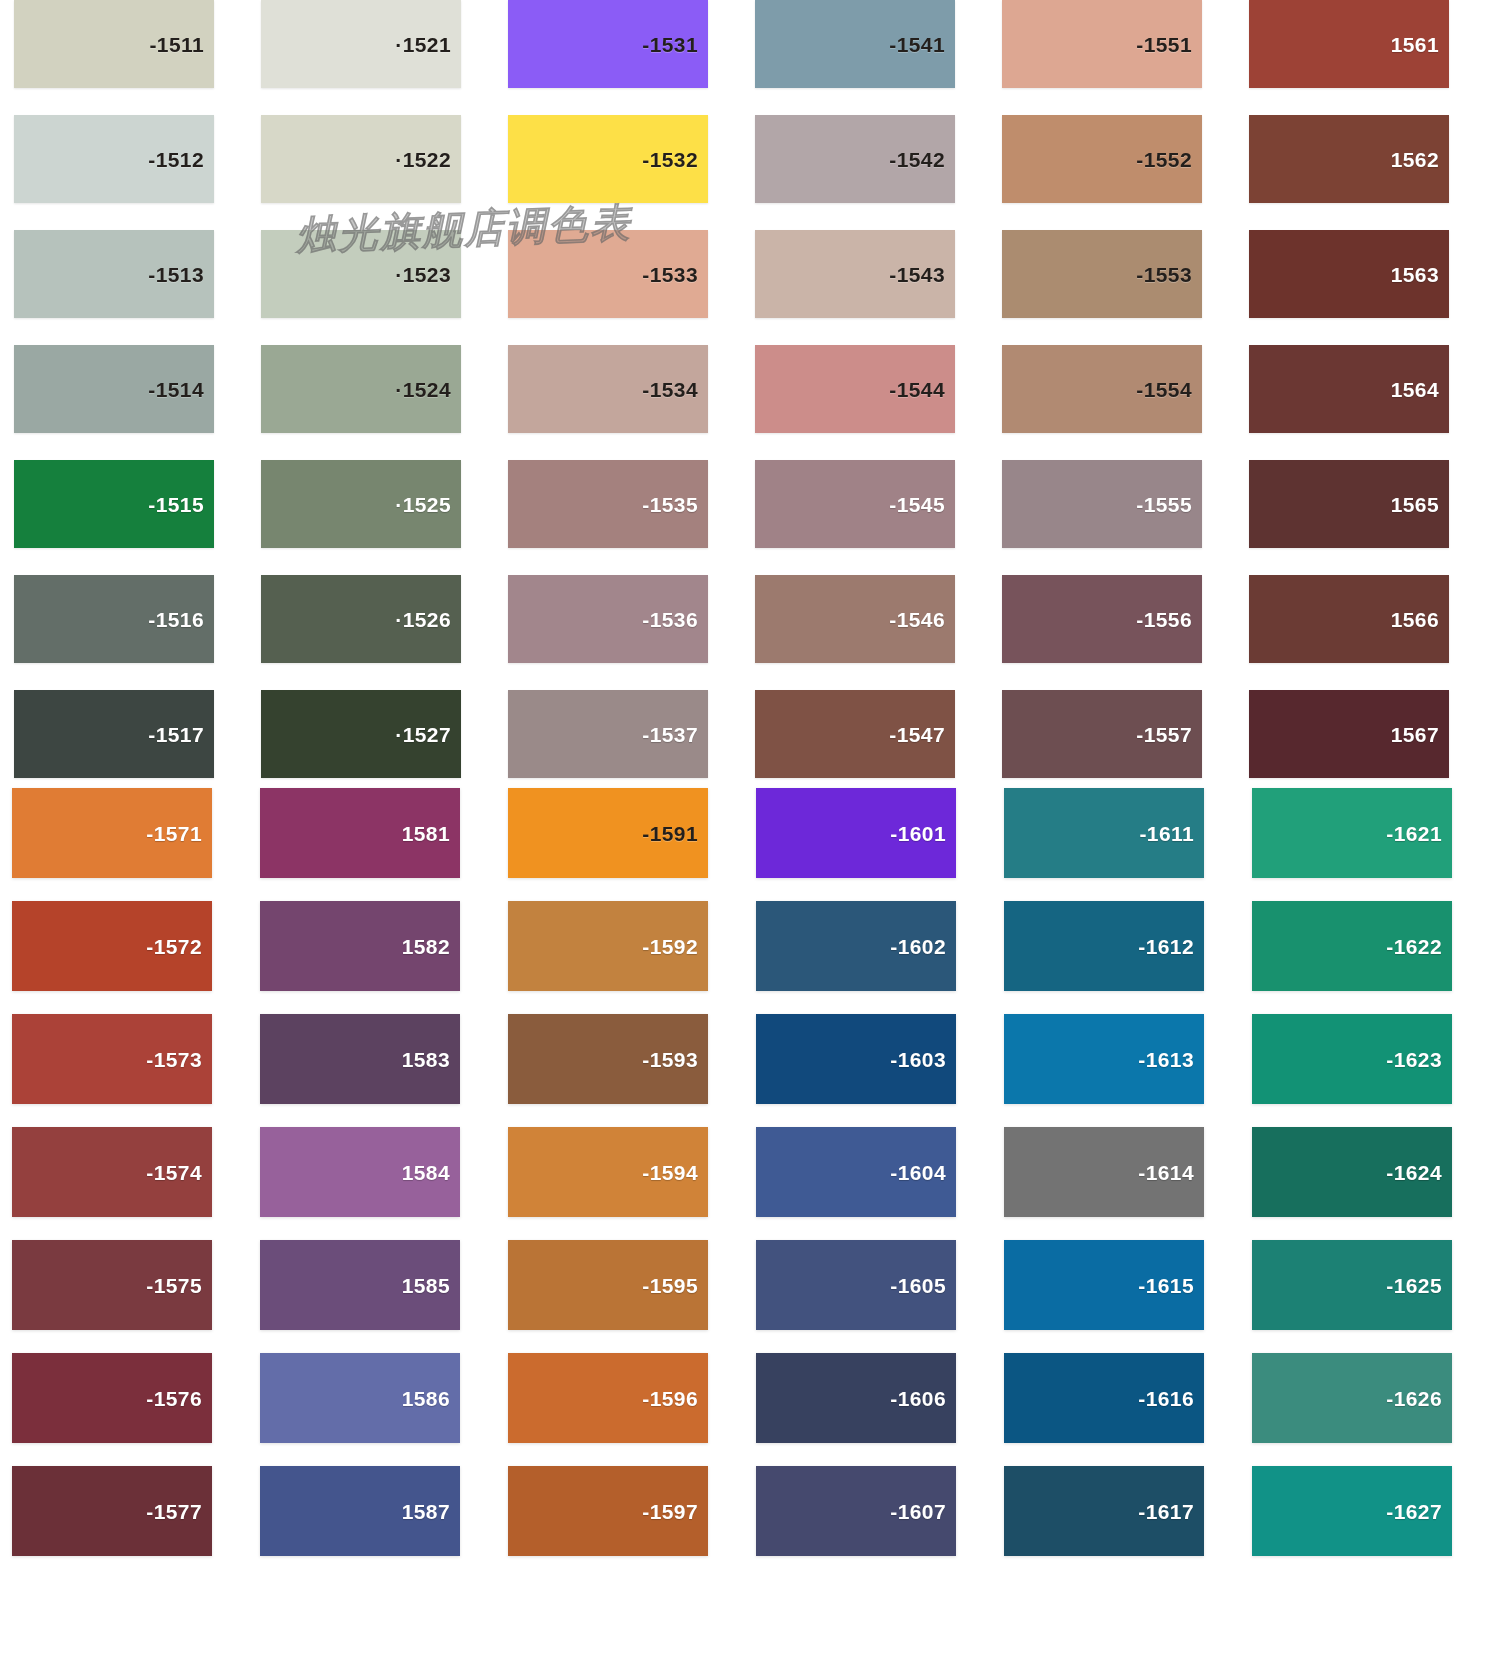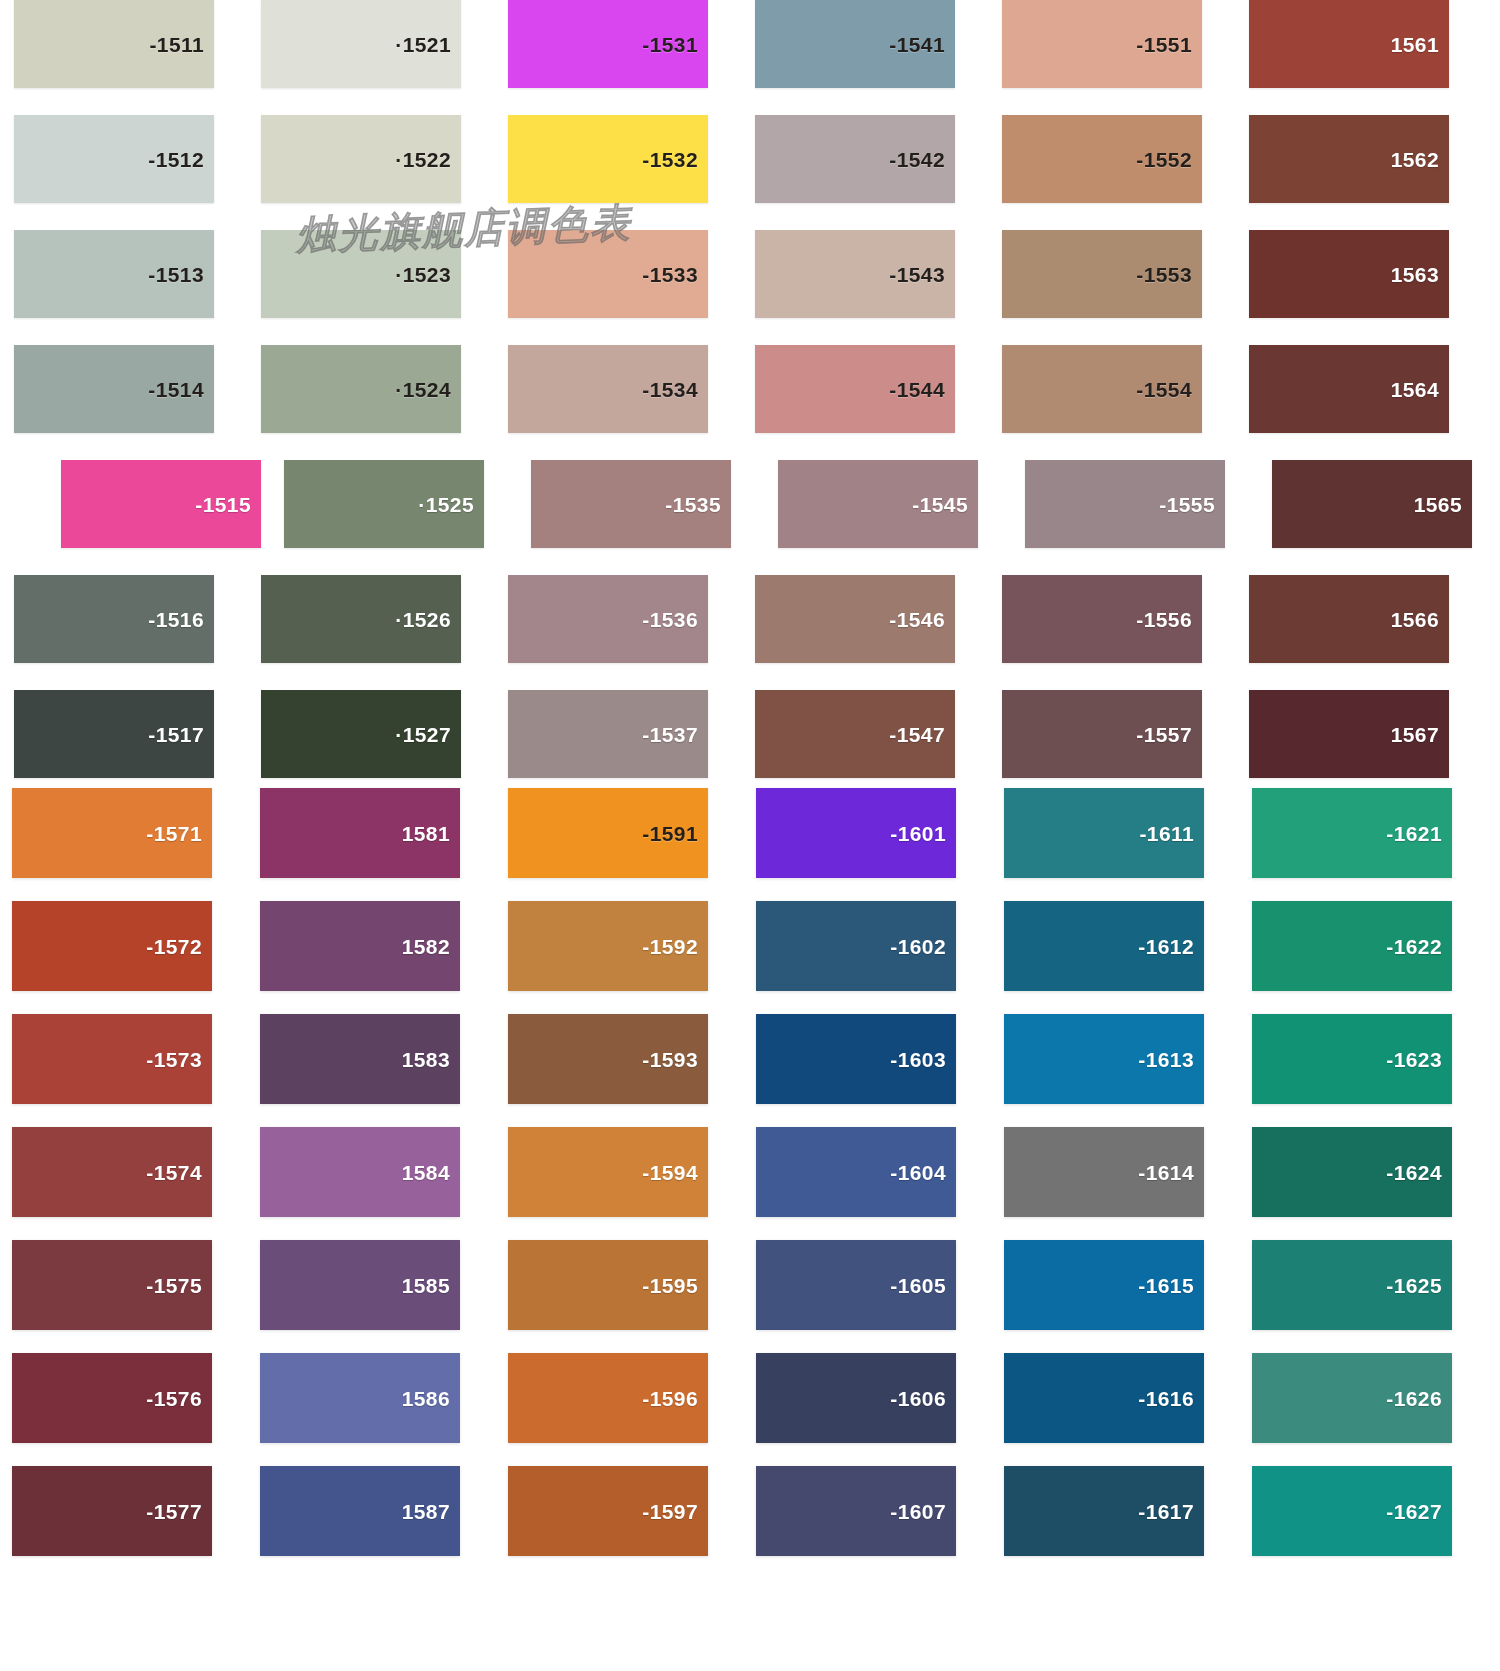--- a/index.html
+++ b/index.html
@@ -123,21 +123,21 @@
           <div class="swatch" style="background: rgb(210, 210, 192);">
             <span class="label dark">-1511</span>
           </div>
         </div>
         <div class="cell">
           <div class="swatch" style="background: rgb(223, 224, 215);">
             <span class="label dark">·1521</span>
           </div>
         </div>
         <div class="cell">
-          <div class="swatch" style="background: #d946ef; padding-left: 44px;">
+          <div class="swatch" style="background: #8b5cf6; padding-left: 44px;">
             <span class="label dark">-1531</span>
           </div>
         </div>
         <div class="cell">
           <div class="swatch" style="background: rgb(126, 156, 170);">
             <span class="label dark">-1541</span>
           </div>
         </div>
         <div class="cell">
           <div class="swatch" style="background: rgb(221, 167, 146);">
@@ -241,21 +241,21 @@
           </div>
         </div>
         <div class="cell">
           <div class="swatch" style="background: rgb(107, 55, 51);">
             <span class="label light">1564</span>
           </div>
         </div>
       </div>
       <div class="grid-row">
         <div class="cell">
-          <div class="swatch" style="background: #ec4899; margin-left: 47px;">
+          <div class="swatch" style="background: #15803d;">
             <span class="label light">-1515</span>
           </div>
         </div>
         <div class="cell">
           <div class="swatch" style="background: rgb(119, 134, 111);">
             <span class="label light">·1525</span>
           </div>
         </div>
         <div class="cell">
           <div class="swatch" style="background: rgb(164, 129, 126);">

